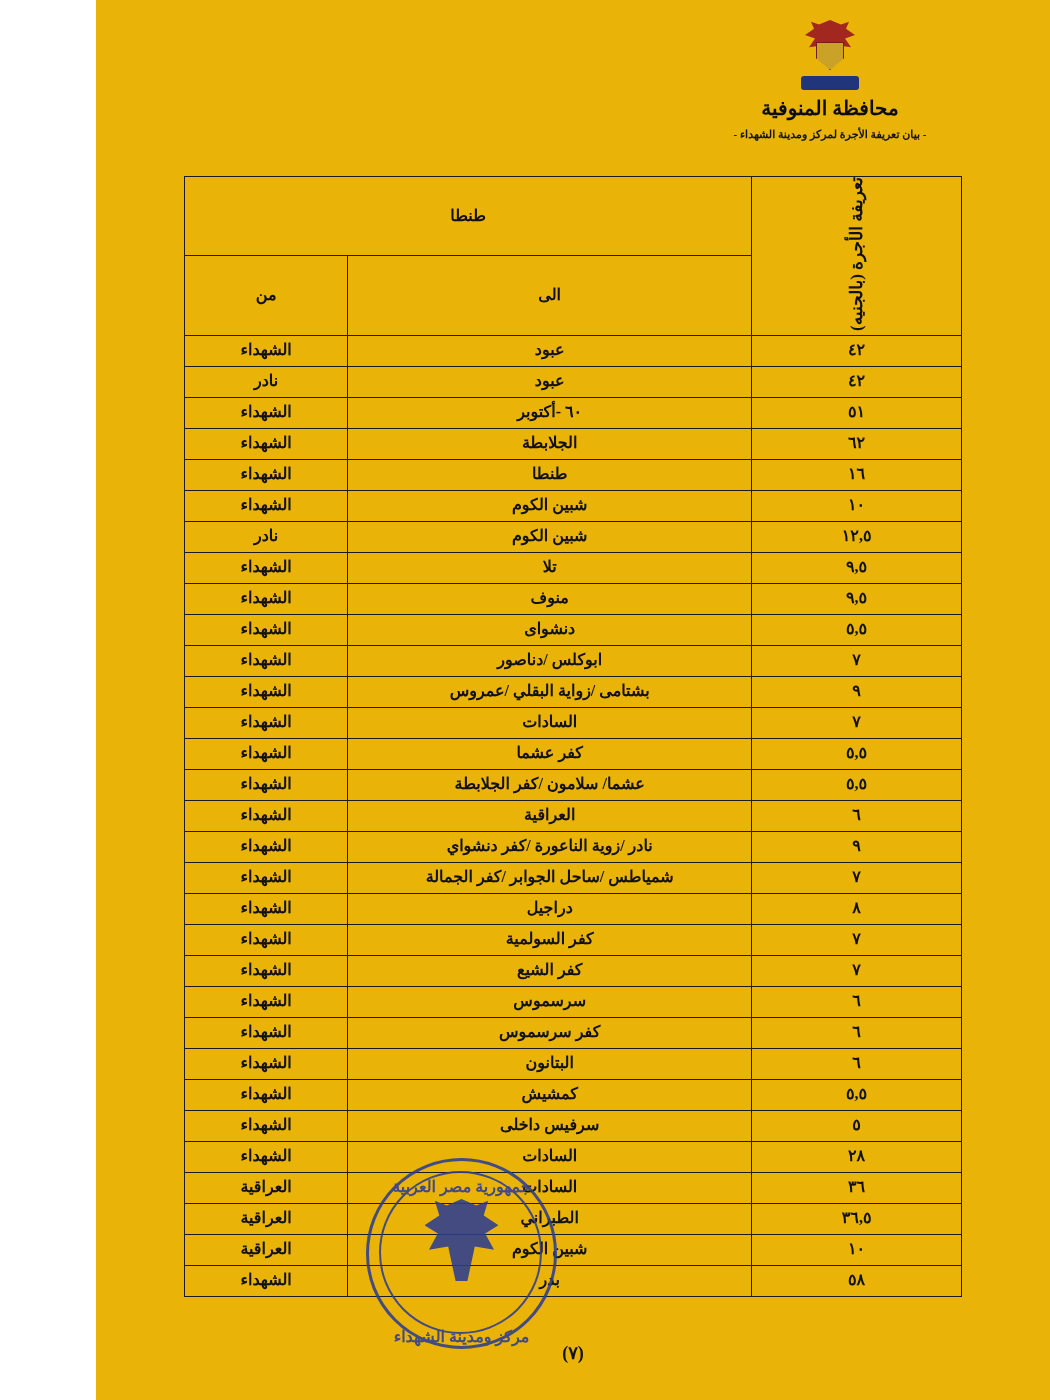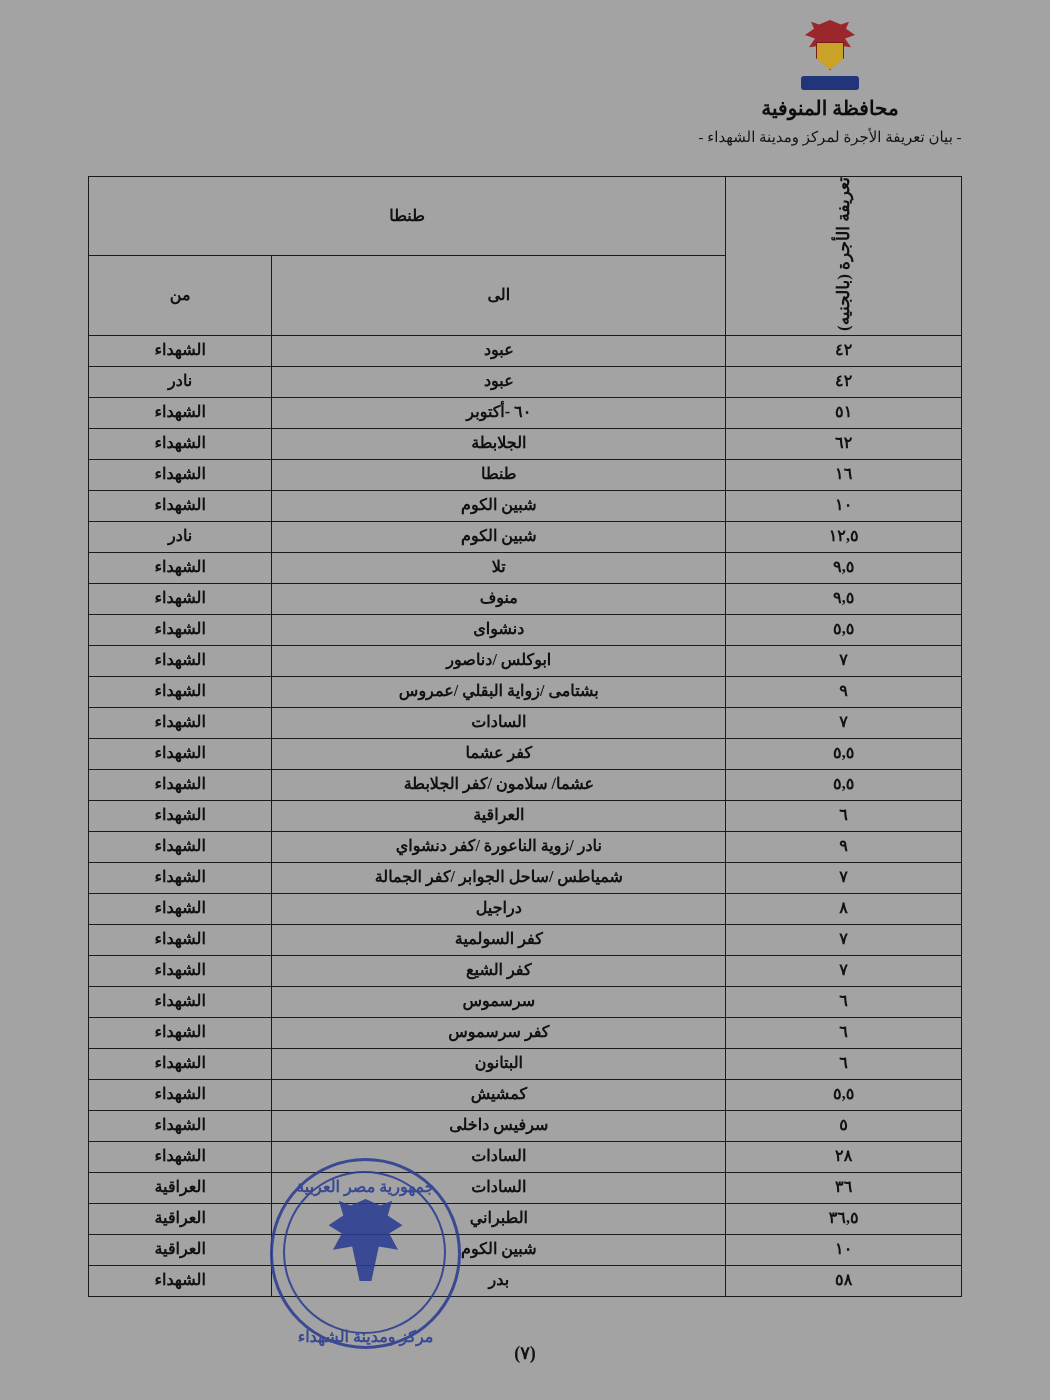--- a/index.html
+++ b/index.html
@@ -10,23 +10,23 @@
   body {
     width: 1050px;
     height: 1400px;
     position: relative;
     font-family: "Liberation Serif", "DejaVu Serif", serif;
     color: #111;
     overflow: hidden;
   }
   .page {
     position: relative;
-    width: 1050px;
+    width: 954px;
     height: 1400px;
-    background: #a3a3a3;
+    background: #eab308;
   }
 
   
   .header {
     position: absolute;
     top: 18px;
     right: 40px;
     width: 360px;
     text-align: center;
   }
@@ -71,22 +71,22 @@
     border-radius: 3px;
   }
   .gov-title {
     font-size: 20px;
     font-weight: bold;
     letter-spacing: 0.5px;
     color: #0d0d0d;
     margin-bottom: 8px;
   }
   .doc-subtitle {
-    font-size: 15px;
-    font-weight: normal;
+    font-size: 11px;
+    font-weight: bold;
     color: #141414;
     white-space: nowrap;
   }
 
   
   .table-wrap {
     position: absolute;
     top: 176px;
     left: 88px;
     right: 88px;

